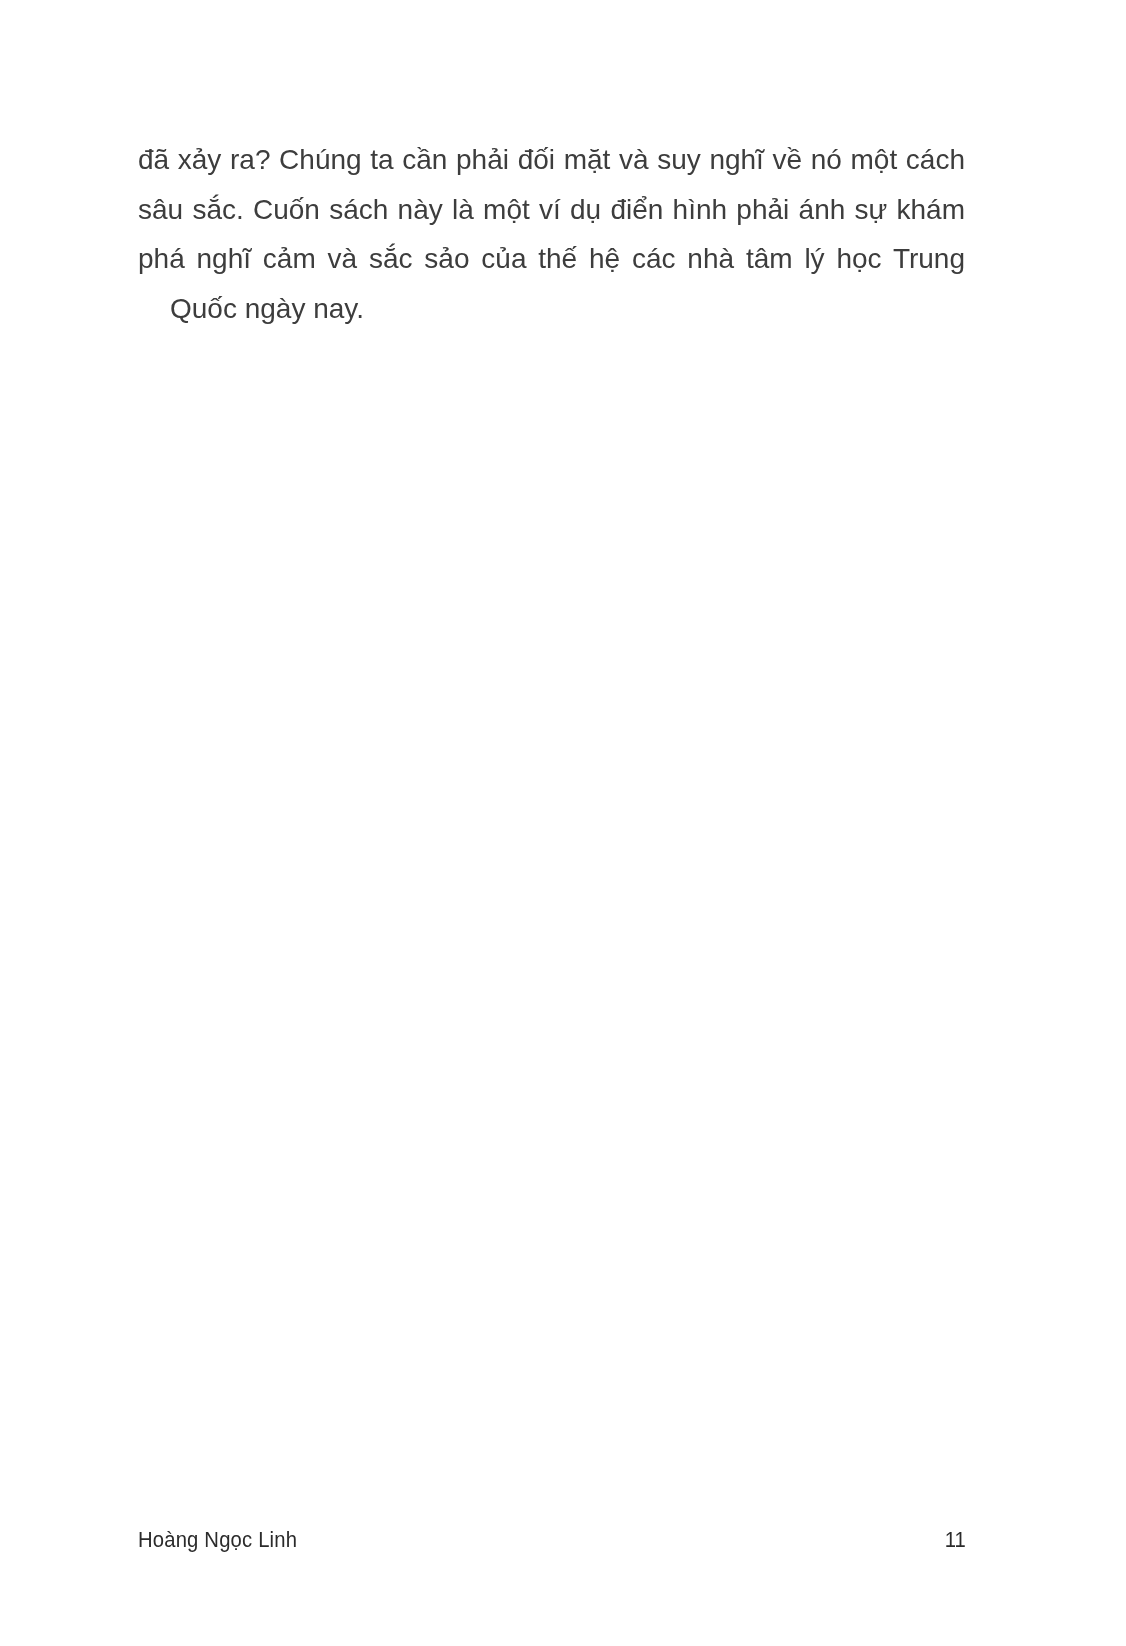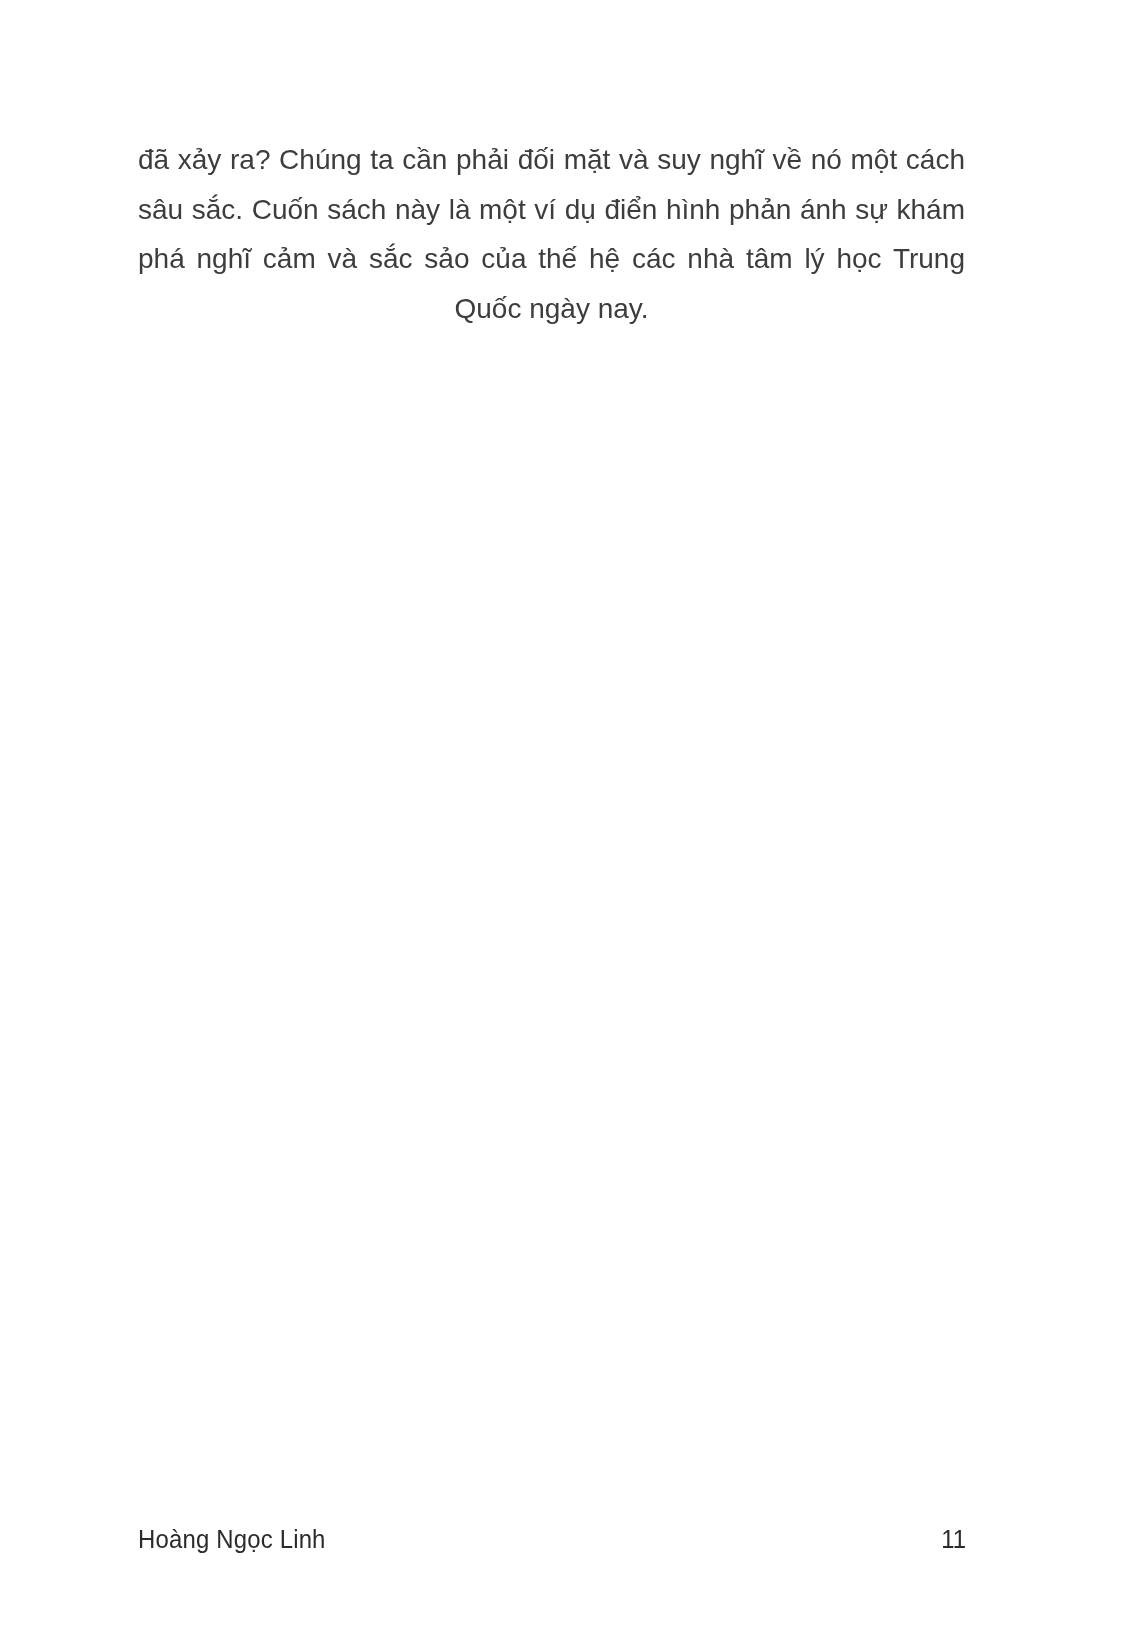--- a/index.html
+++ b/index.html
@@ -22,32 +22,33 @@
     line-height: 49.5px;
   }
   .line {
     text-align: justify;
     white-space: normal;
   }
   .line.j {
     text-align-last: justify;
   }
   .line.last {
-    text-align: center;
+    text-align: left;
+    margin-left: 32px;
   }
   .footer {
     position: absolute;
     left: 138px;
     top: 1527px;
     width: 828px;
     display: flex;
     justify-content: space-between;
     align-items: flex-end;
     color: #2b2b2b;
-    font-size: 26px;
+    font-size: 22px;
     line-height: 25px;
   }
   .footer .author {
     display: inline-block;
     transform: scaleX(0.92);
     transform-origin: left center;
     letter-spacing: 0.2px;
   }
   .footer .pagenum {
     display: inline-block;
@@ -55,21 +56,21 @@
     transform-origin: right center;
   }
 </style>
 </head>
 <body>
 
 <div class="page">
 
   <div class="body-text">
     <div class="line j">đã xảy ra? Chúng ta cần phải đối mặt và suy nghĩ về nó một cách</div>
-    <div class="line j">sâu sắc. Cuốn sách này là một ví dụ điển hình phản ánh sự khám</div>
+    <div class="line j">sâu sắc. Cuốn sách này là một ví dụ điển hình phải ánh sự khám</div>
     <div class="line j">phá nghĩ cảm và sắc sảo của thế hệ các nhà tâm lý học Trung</div>
     <div class="line last">Quốc ngày nay.</div>
   </div>
 
   <div class="footer">
     <span class="author">Hoàng Ngọc Linh</span>
     <span class="pagenum">11</span>
   </div>
 
 </div>

